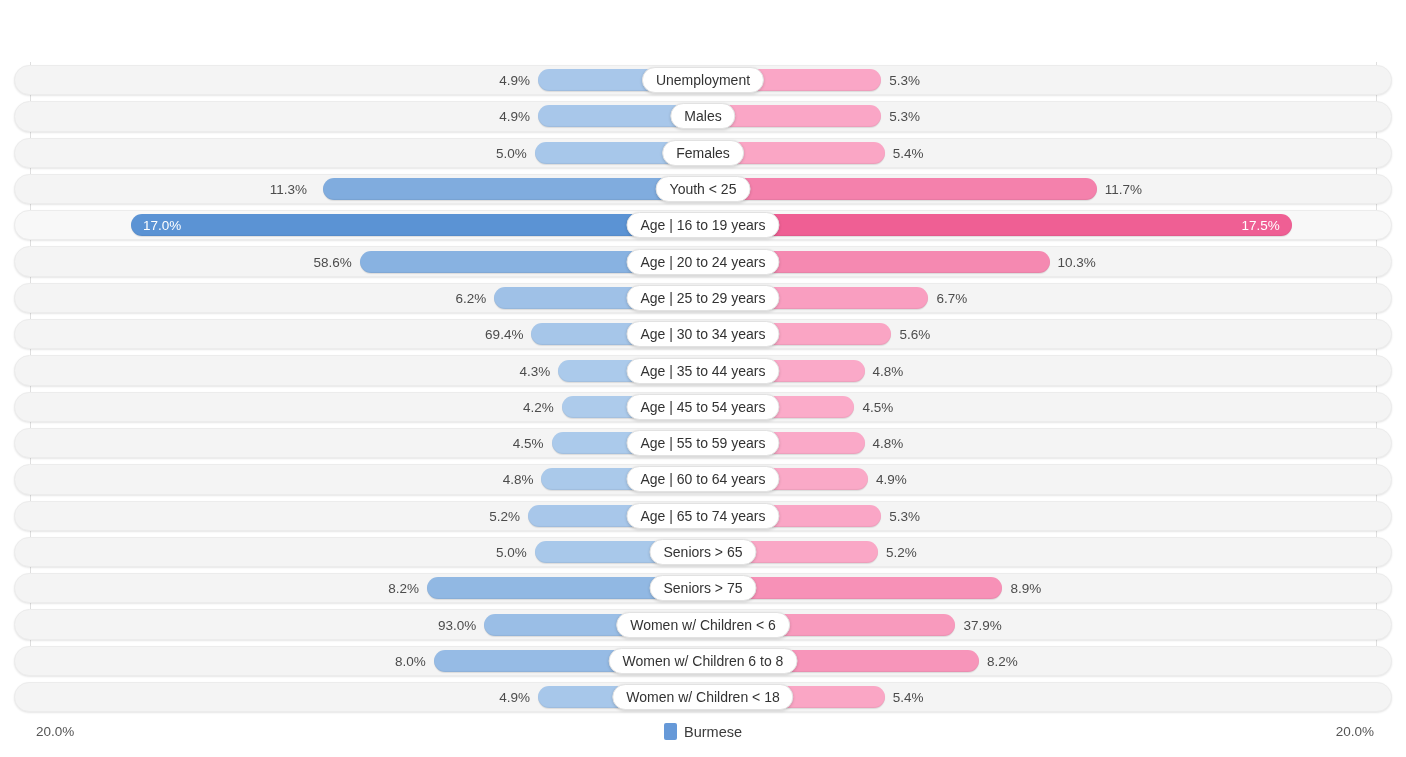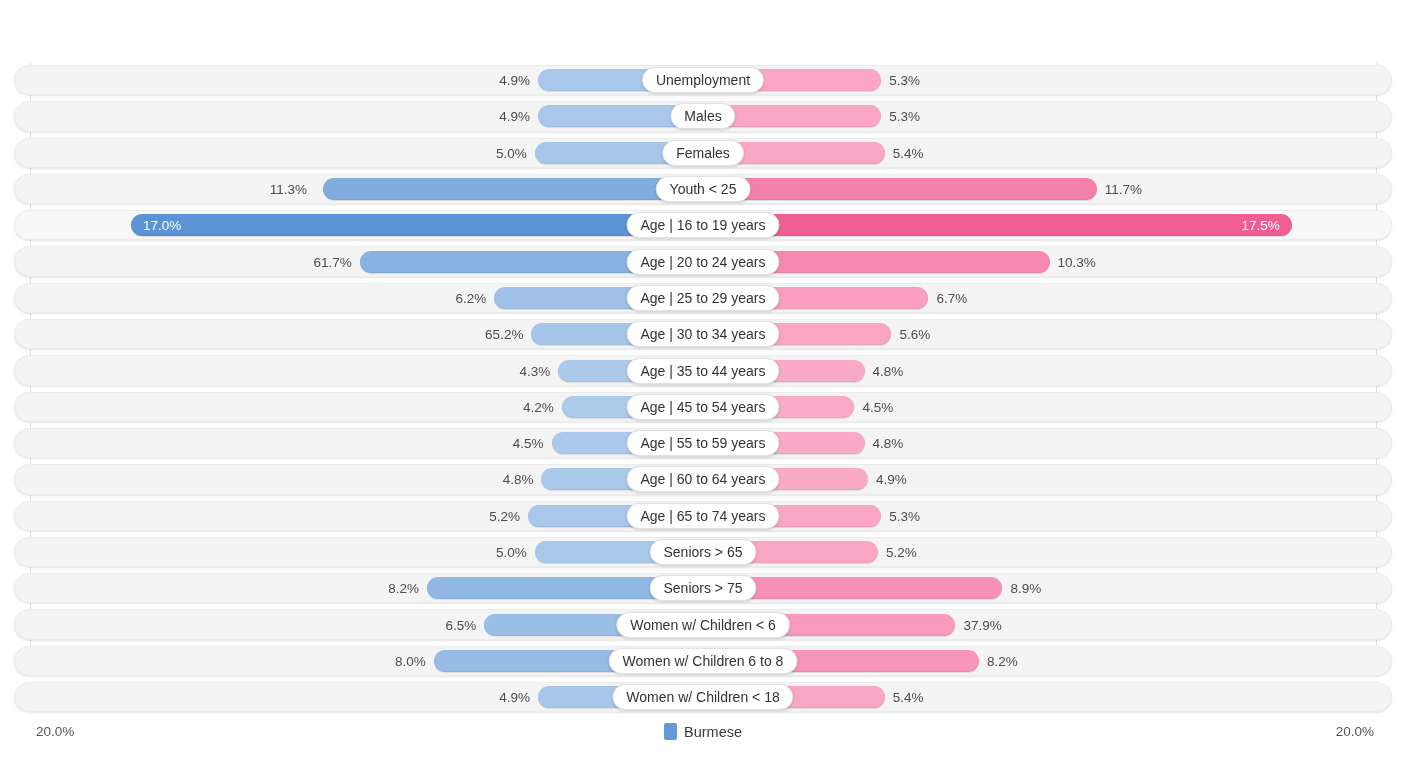--- a/index.html
+++ b/index.html
@@ -151,37 +151,37 @@
           <div class="bar bar-l" style="width: 572.05px; background: rgb(91, 147, 212);"></div>
           <div class="bar bar-r" style="width: 588.875px; background: rgb(239, 95, 148);"></div>
           <div class="val val-l inside" style="left: 142.95px;">17.0%</div>
           <div class="val val-r inside" style="right: 126.125px;">17.5%</div>
           <div class="clabel">Age | 16 to 19 years</div>
         </div>
         <div class="row">
           <div class="track"></div>
           <div class="bar bar-l" style="width: 343.23px; background: rgb(136, 178, 225);"></div>
           <div class="bar bar-r" style="width: 346.595px; background: rgb(245, 137, 177);"></div>
-          <div class="val val-l" style="right: 1054.23px;">61.7%</div>
+          <div class="val val-l" style="right: 1054.23px;">58.6%</div>
           <div class="val val-r" style="left: 1057.6px;">10.3%</div>
           <div class="clabel">Age | 20 to 24 years</div>
         </div>
         <div class="row">
           <div class="track"></div>
           <div class="bar bar-l" style="width: 208.63px; background: rgb(159, 193, 231);"></div>
           <div class="bar bar-r" style="width: 225.455px; background: rgb(249, 158, 192);"></div>
           <div class="val val-l" style="right: 919.63px;">6.2%</div>
           <div class="val val-r" style="left: 936.455px;">6.7%</div>
           <div class="clabel">Age | 25 to 29 years</div>
         </div>
         <div class="row">
           <div class="track"></div>
           <div class="bar bar-l" style="width: 171.615px; background: rgb(166, 198, 233);"></div>
           <div class="bar bar-r" style="width: 188.44px; background: rgb(250, 165, 196);"></div>
-          <div class="val val-l" style="right: 882.615px;">65.2%</div>
+          <div class="val val-l" style="right: 882.615px;">69.4%</div>
           <div class="val val-r" style="left: 899.44px;">5.6%</div>
           <div class="clabel">Age | 30 to 34 years</div>
         </div>
         <div class="row">
           <div class="track"></div>
           <div class="bar bar-l" style="width: 144.695px; background: rgb(171, 202, 235);"></div>
           <div class="bar bar-r" style="width: 161.52px; background: rgb(250, 169, 200);"></div>
           <div class="val val-l" style="right: 855.695px;">4.3%</div>
           <div class="val val-r" style="left: 872.52px;">4.8%</div>
           <div class="clabel">Age | 35 to 44 years</div>
@@ -231,21 +231,21 @@
           <div class="bar bar-l" style="width: 275.93px; background: rgb(145, 184, 227);"></div>
           <div class="bar bar-r" style="width: 299.485px; background: rgb(247, 145, 183);"></div>
           <div class="val val-l" style="right: 986.93px;">8.2%</div>
           <div class="val val-r" style="left: 1010.49px;">8.9%</div>
           <div class="clabel">Seniors &gt; 75</div>
         </div>
         <div class="row">
           <div class="track"></div>
           <div class="bar bar-l" style="width: 218.725px; background: rgb(154, 190, 230);"></div>
           <div class="bar bar-r" style="width: 252.375px; background: rgb(248, 154, 189);"></div>
-          <div class="val val-l" style="right: 929.725px;">6.5%</div>
+          <div class="val val-l" style="right: 929.725px;">93.0%</div>
           <div class="val val-r" style="left: 963.375px;">37.9%</div>
           <div class="clabel">Women w/ Children &lt; 6</div>
         </div>
         <div class="row">
           <div class="track"></div>
           <div class="bar bar-l" style="width: 269.2px; background: rgb(150, 187, 229);"></div>
           <div class="bar bar-r" style="width: 275.93px; background: rgb(247, 149, 186);"></div>
           <div class="val val-l" style="right: 980.2px;">8.0%</div>
           <div class="val val-r" style="left: 986.93px;">8.2%</div>
           <div class="clabel">Women w/ Children 6 to 8</div>

